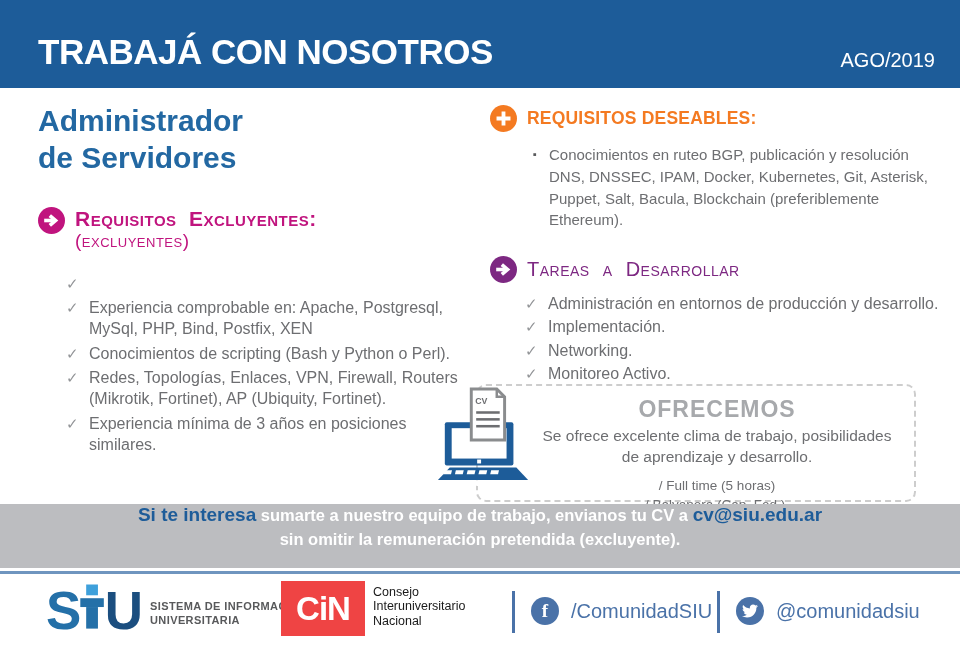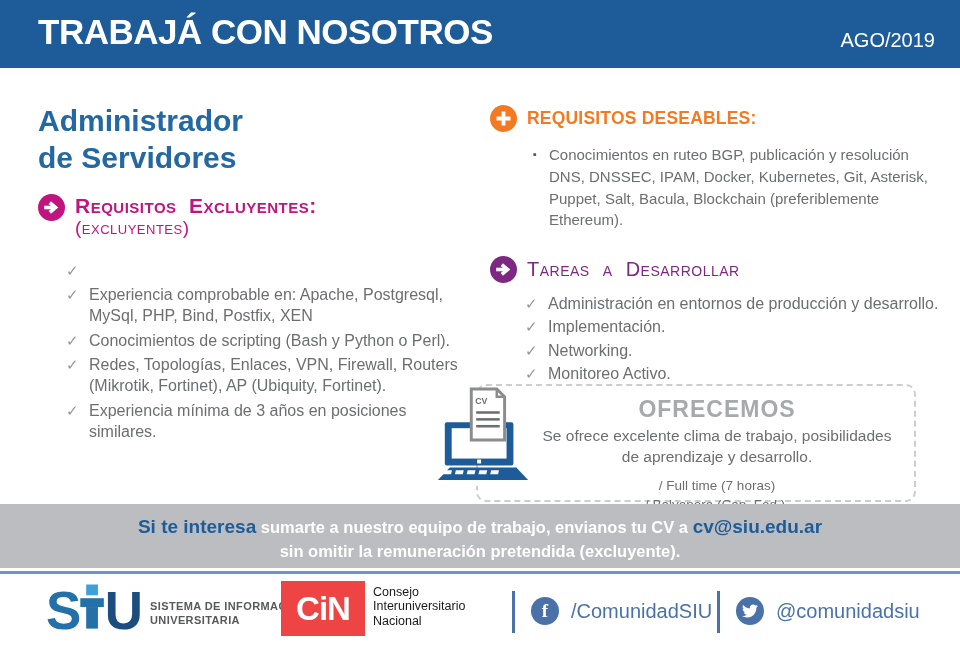--- a/index.html
+++ b/index.html
@@ -5,32 +5,32 @@
   * { margin:0; padding:0; box-sizing:border-box; }
   html,body { background:#e8e8e8; }
   .page {
     position:relative; width:960px; height:650px; margin:0 auto;
     background:#ffffff; overflow:hidden;
     font-family:"Liberation Sans", sans-serif;
   }
 
   
   .header {
-    position:absolute; left:0; top:0; width:960px; height:68px;
+    position:absolute; left:0; top:0; width:960px; height:88px;
     background:#1d5c99; display:flex; align-items:flex-end;
     justify-content:space-between; padding:0 25px 16px 38px;
   }
   .header-title { color:#fff; font-size:35px; font-weight:bold; letter-spacing:-0.5px; }
   .header-date  { color:#fff; font-size:20px; }
 
   
   .col-left { position:absolute; left:38px; top:103px; width:424px; }
   .job-title { color:#2368a2; font-size:30px; font-weight:bold; line-height:1.22; }
 
-  .sec-head { display:flex; align-items:flex-start; margin-top:18px; }
+  .sec-head { display:flex; align-items:flex-start; margin-top:31px; }
   .sec-icon { width:27px; height:27px; flex:0 0 27px; margin-right:10px; }
   .sec-icon svg { display:block; width:27px; height:27px; }
   .sec-title-magenta {
     color:#c0147e; font-size:21px; font-weight:bold;
     font-variant:small-caps; letter-spacing:0.5px; word-spacing:6px; line-height:1.1;
   }
   .sec-sub-magenta {
     color:#c0147e; font-size:19px; font-variant:small-caps; letter-spacing:0.5px;
   }
   .check-list { list-style:none; margin-top:21px; padding-left:28px; }
@@ -64,21 +64,21 @@
   }
   .ofrecemos-title { color:#a7a9ac; font-size:23px; font-weight:bold; letter-spacing:1px; }
   .ofrecemos-text { color:#6d6e71; font-size:15.5px; line-height:1.35; margin-top:3px; }
   .ofrecemos-details { margin-top:9px; color:#6d6e71; font-size:13.5px; line-height:1.4; }
   .laptop-icon { position:absolute; left:436px; top:384px; width:98px; height:106px; }
   .laptop-icon svg { display:block; width:98px; height:106px; }
 
   
   .cta-band {
     position:absolute; left:0; top:504px; width:960px; height:64px;
-    background:#bcbdc0; text-align:center; padding-top:12px;
+    background:#bcbdc0; text-align:center; 
   }
   .cta-line1 { font-size:16.5px; font-weight:bold; color:#fff; }
   .cta-lead  { color:#1d5c99; font-size:19px; font-weight:bold; }
   .cta-email { color:#1d5c99; font-size:19px; font-weight:bold; text-decoration:none; }
   .cta-line2 { margin-top:4px; font-size:16.5px; font-weight:bold; color:#fff; }
 
   .divider { position:absolute; left:0; top:571px; width:960px; height:3px; background:#6f95bf; }
 
   
   .siu-logo { position:absolute; left:46px; top:584px; width:98px; height:50px; }
@@ -207,21 +207,21 @@
           <span class="marker">✓</span>
           <span>Monitoreo Activo.</span>
         </li>
       </ul>
   </div>
 
   <div class="ofrecemos-box">
     <div class="ofrecemos-title">OFRECEMOS</div>
     <div class="ofrecemos-text">Se ofrece excelente clima de trabajo, posibilidades de aprendizaje y desarrollo.</div>
     <div class="ofrecemos-details">
-      <div>/ Full time (7 horas)</div>
+      <div>/ Full time (5 horas)</div>
       <div>/ Balvanera (Cap. Fed.).</div>
     </div>
   </div>
 
   <div class="laptop-icon">
     <svg viewBox="0 0 100 106">
       <rect x="9" y="38" width="70" height="44" rx="2" fill="#1d5c99"></rect>
       <rect x="16" y="44" width="56" height="31" fill="#ffffff"></rect>
       <rect x="42" y="76" width="4" height="4" fill="#ffffff"></rect>
       <path d="M2 97 L14 84 H82 L94 97 Z" fill="#1d5c99"></path>

